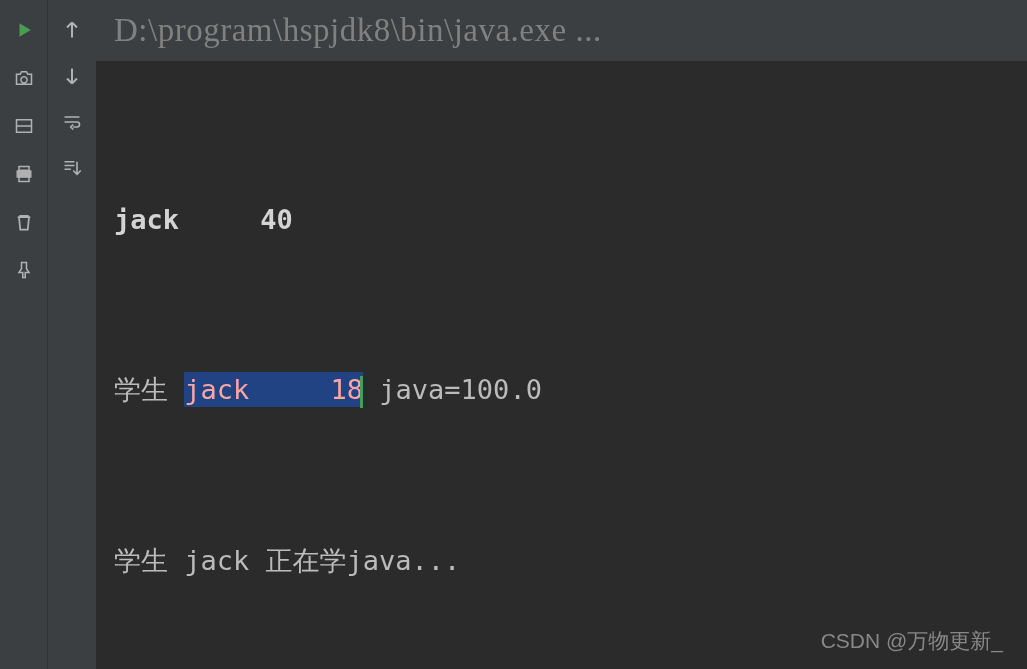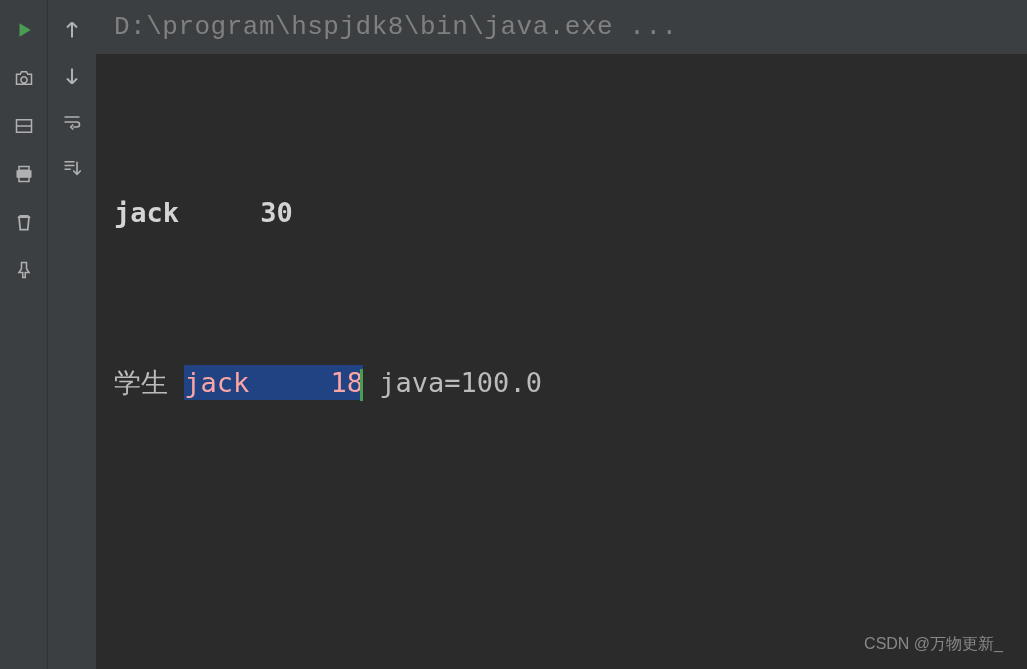--- a/index.html
+++ b/index.html
@@ -59,23 +59,23 @@
       gap: 22px;
     }
     .console {
       flex: 1;
       background: #2b2b2b;
       padding: 0;
     }
     .console-header {
       background: #3c3f41;
       padding: 12px 18px;
-      font-size: 26px;
+      font-size: 33px;
       color: #808080;
-      font-family: Liberation Mono, monospace;
+      font-family: Liberation Serif, serif;
       letter-spacing: 0.5px;
     }
     .console-output {
       padding: 18px 18px;
       font-size: 27px;
       line-height: 2.1;
       color: #bbbbbb;
       font-family: 'Consolas', 'Monaco', monospace;
       white-space: pre;
     }
@@ -100,21 +100,21 @@
     }
     .output-line.hi {
       font-weight: bold;
       color: #d4d4d4;
     }
     .watermark {
       position: absolute;
       bottom: 14px;
       right: 24px;
       color: #888;
-      font-size: 16px;
+      font-size: 21px;
       font-family: Arial, sans-serif;
     }
   </style>
 </head>
 <body>
 
 <div class="container">
   <div class="toolbar">
     <div class="toolbar-icon play-icon">
       <svg viewBox="0 0 16 16">
@@ -170,22 +170,23 @@
     <div class="toolbar-icon">
       <svg viewBox="0 0 16 16">
           <path d="M2 3 h8 M2 6 h8 M2 9 h5 M12 3 v10 M9 10 l3 3 l3-3" fill="none" stroke="#afb1b3" stroke-width="1.3"></path>
         </svg>
     </div>
   </div>
 
   <div class="console">
     <div class="console-header">D:\program\hspjdk8\bin\java.exe ...</div>
     <div class="console-output">
-      <span class="output-line hi">jack     30</span>
+      <span class="output-line hi">jack     40</span>
       <span class="output-line"><span>学生 </span><span class="highlight">jack     18</span><span class="cursor"></span><span> java=100.0</span></span>
+      <span class="output-line">学生 jack 正在学java...</span>
       
       
       
       
       
       
     </div>
   </div>
 </div>
 

